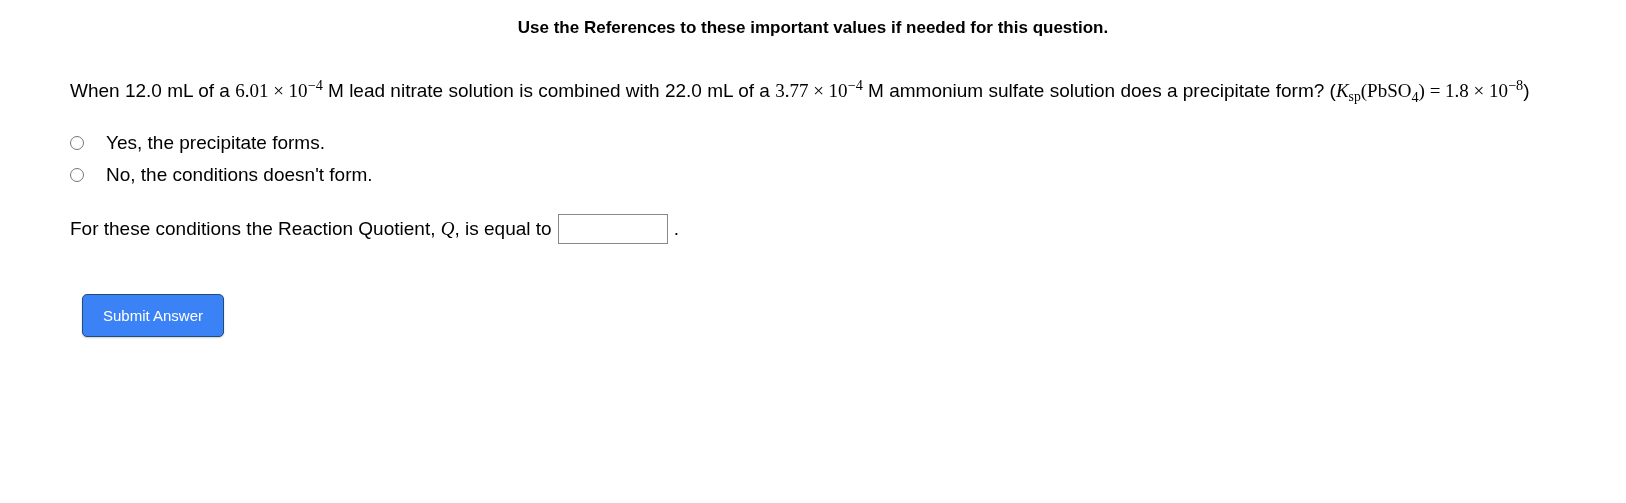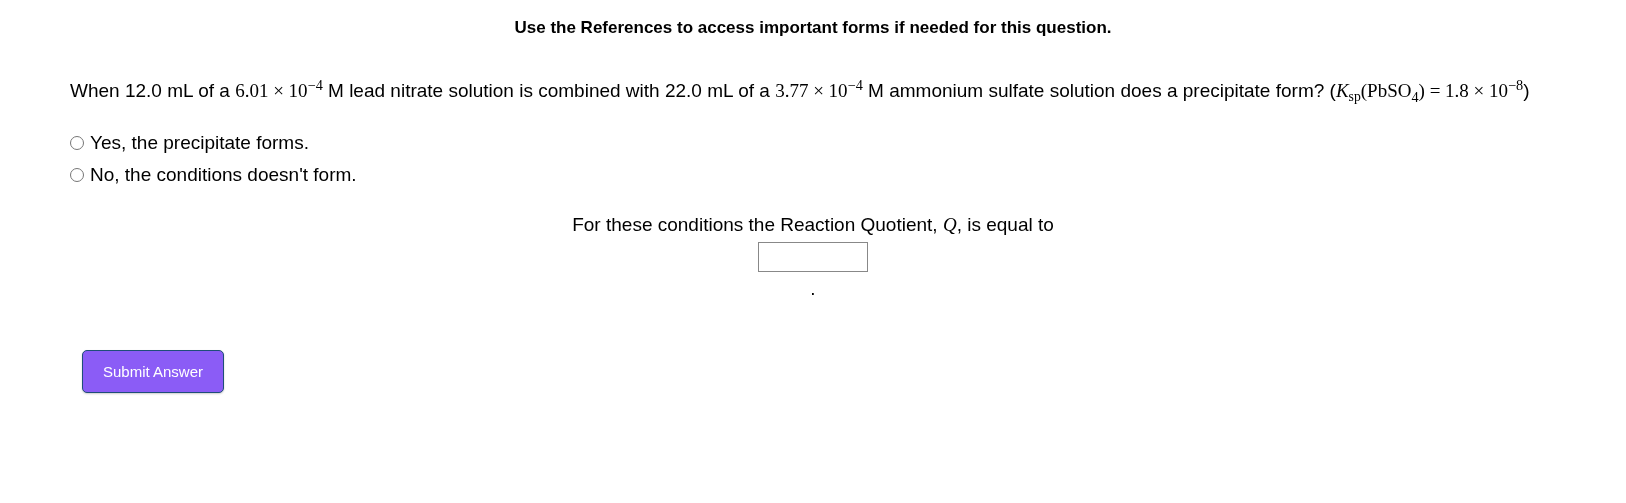--- a/index.html
+++ b/index.html
@@ -45,64 +45,63 @@
       position: relative;
       bottom: -0.25em;
     }
     .options {
       margin-bottom: 22px;
       line-height: 1.7;
     }
     .option-row {
       display: flex;
       align-items: center;
-      gap: 4px;
+      gap: 20px;
     }
     .option-row input[type="radio"] {
       width: 14px;
       height: 14px;
       margin: 0 2px 0 0;
     }
     .q-line {
       display: flex;
       align-items: center;
       gap: 6px;
       margin-bottom: 50px;
-      flex-direction: column;
     }
     .q-input {
       width: 110px;
       height: 30px;
       border: 1px solid #888;
       padding: 2px 6px;
       font-size: 16px;
     }
     .italic {
       font-style: italic;
     }
     .submit-btn {
-      background: #8b5cf6;
+      background: #3b82f6;
       color: #fff;
       border: 1px solid #1f4e79;
       border-radius: 5px;
       padding: 12px 20px;
       font-size: 15px;
       cursor: pointer;
       box-shadow: 0 1px 2px rgba(0,0,0,0.2);
       margin-left: 12px;
     }
     .nowrap {
       white-space: nowrap;
     }
   </style>
 </head>
 <body>
 
 <div class="container">
-  <div class="header-instruction">Use the References to access important forms if needed for this question.</div>
+  <div class="header-instruction">Use the References to these important values if needed for this question.</div>
 
   <div class="question-text">
     <span>When </span><span>12.0</span><span> mL of a </span><span class="math nowrap"><span>6.01</span><span> × 10</span><span class="sup">−4</span></span><span> M lead nitrate solution is combined with </span><span>22.0</span><span> mL of a </span><span class="math nowrap"><span>3.77</span><span> × 10</span><span class="sup">−4</span></span><span> M ammonium sulfate solution does a precipitate form? (</span><span class="math italic">K</span><span class="math subscript-text">sp</span><span class="math">(</span><span class="math">PbSO</span><span class="math sub">4</span><span class="math">)</span><span class="math"> = </span><span class="math nowrap"><span>1.8</span><span> × 10</span><span class="sup">−8</span></span><span>)</span>
   </div>
 
   <div class="options">
     <div class="option-row">
       <input type="radio" name="precip" style="">
       <span>Yes, the precipitate forms.</span>
     </div>

